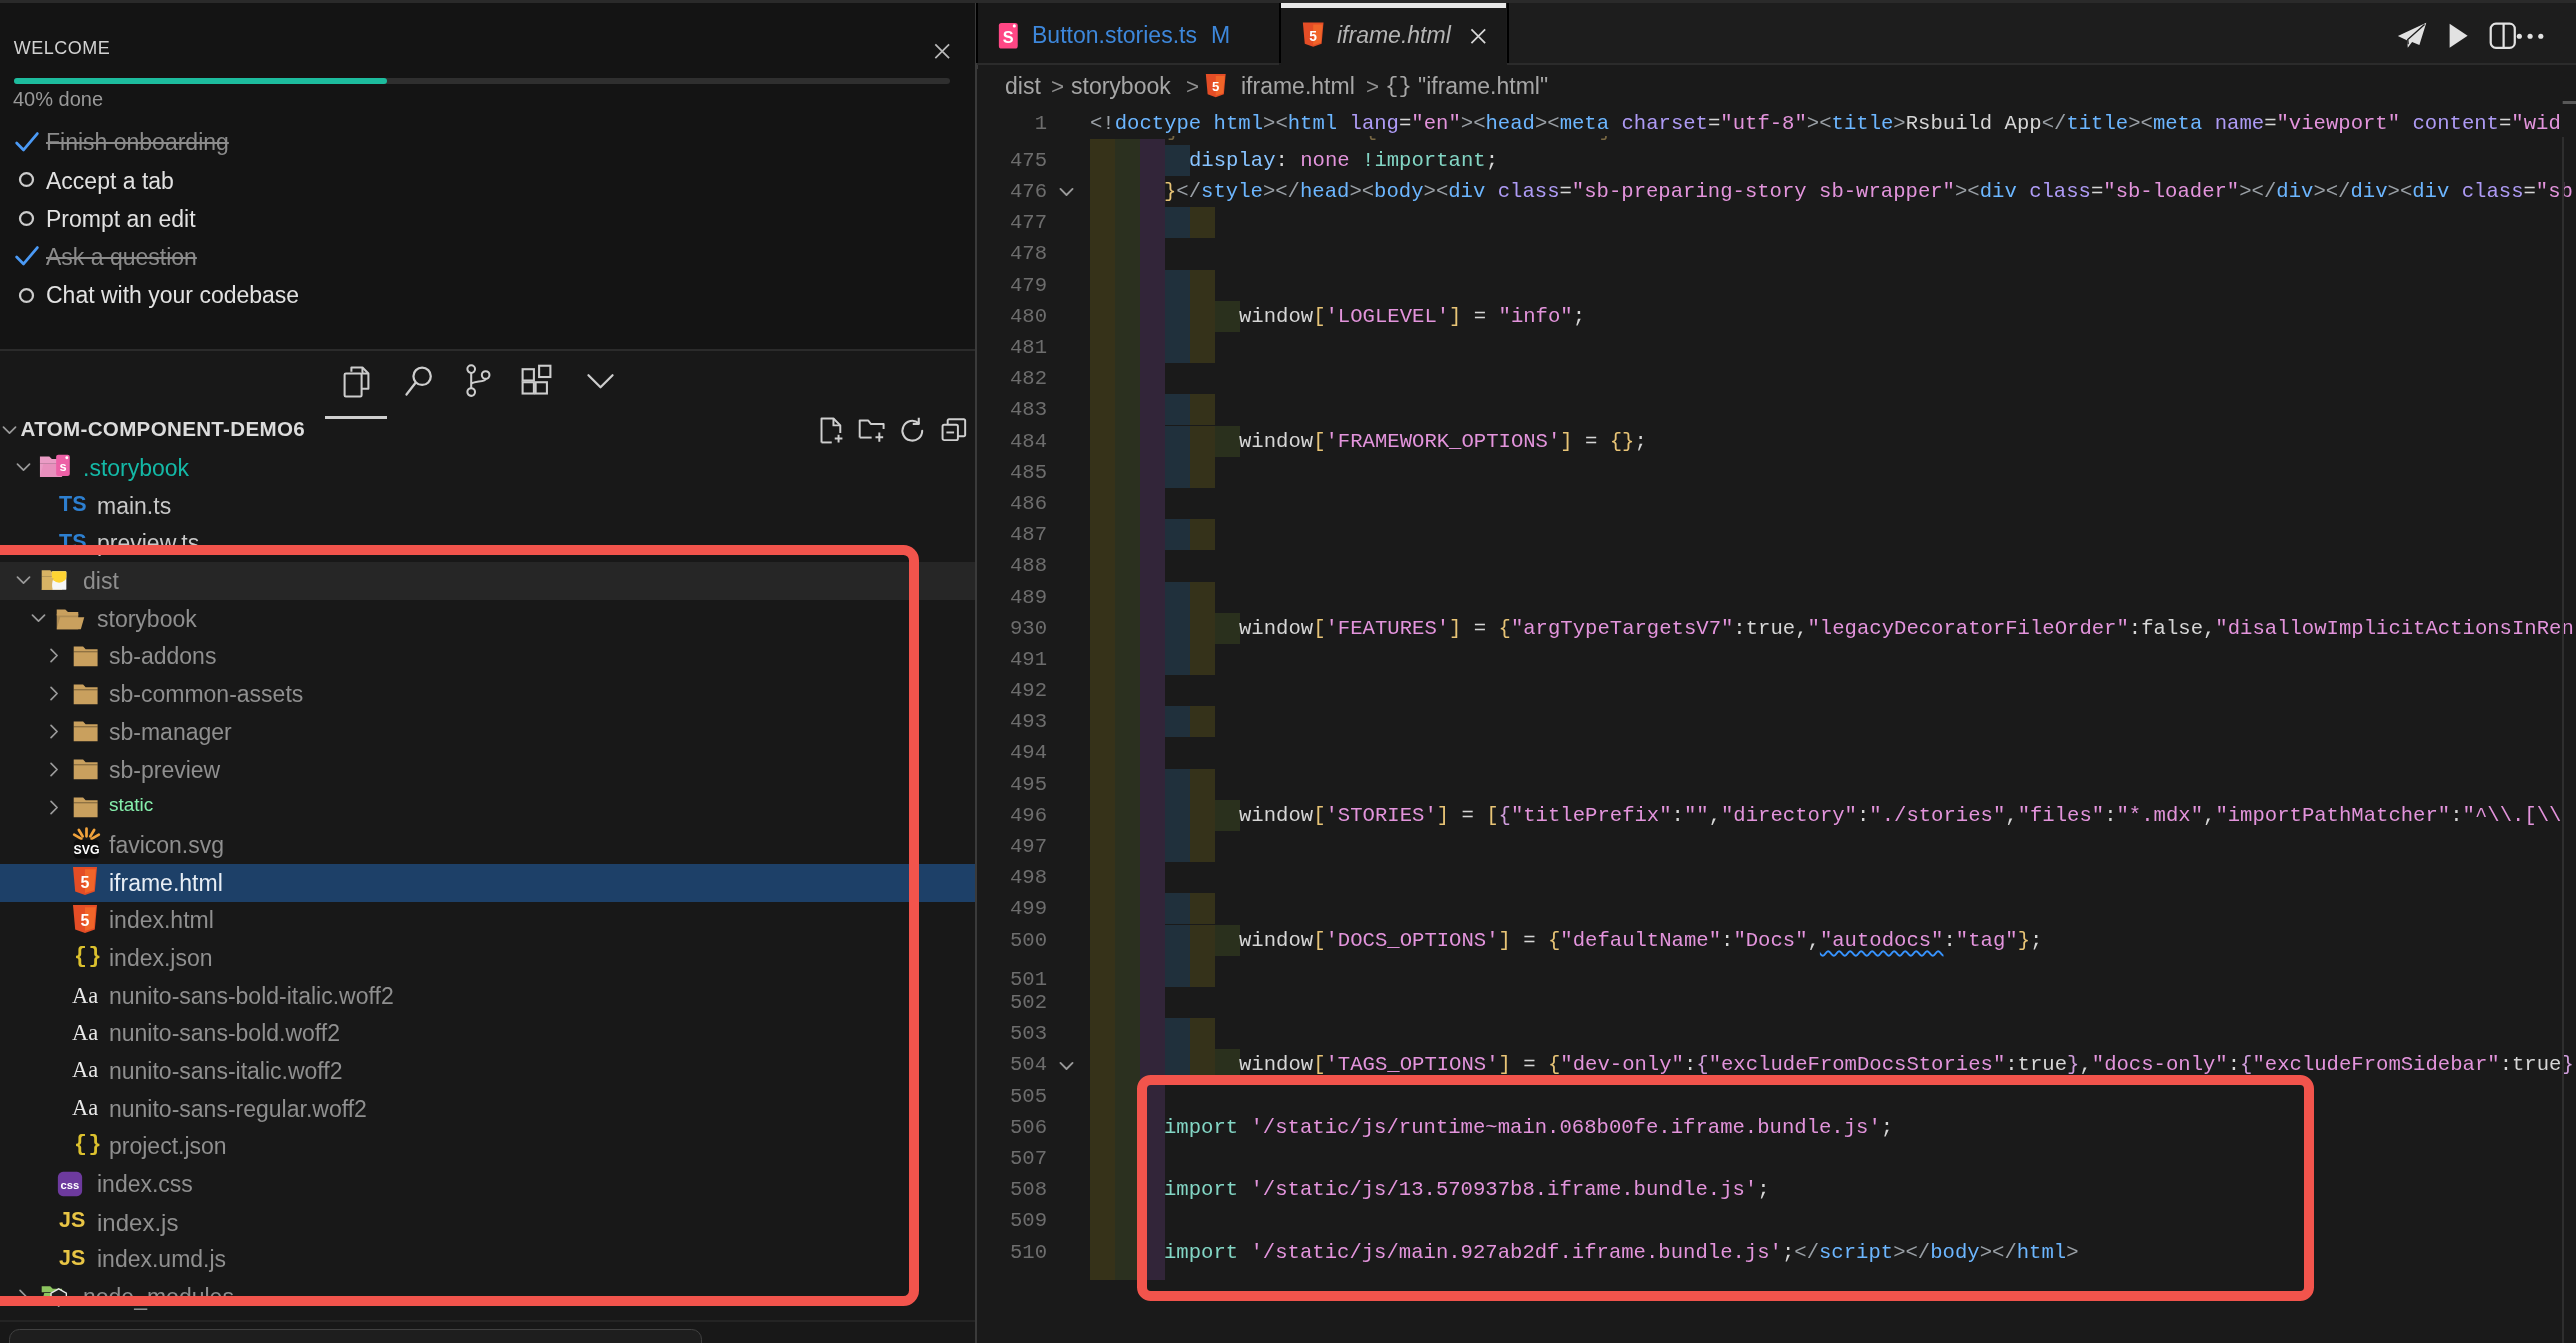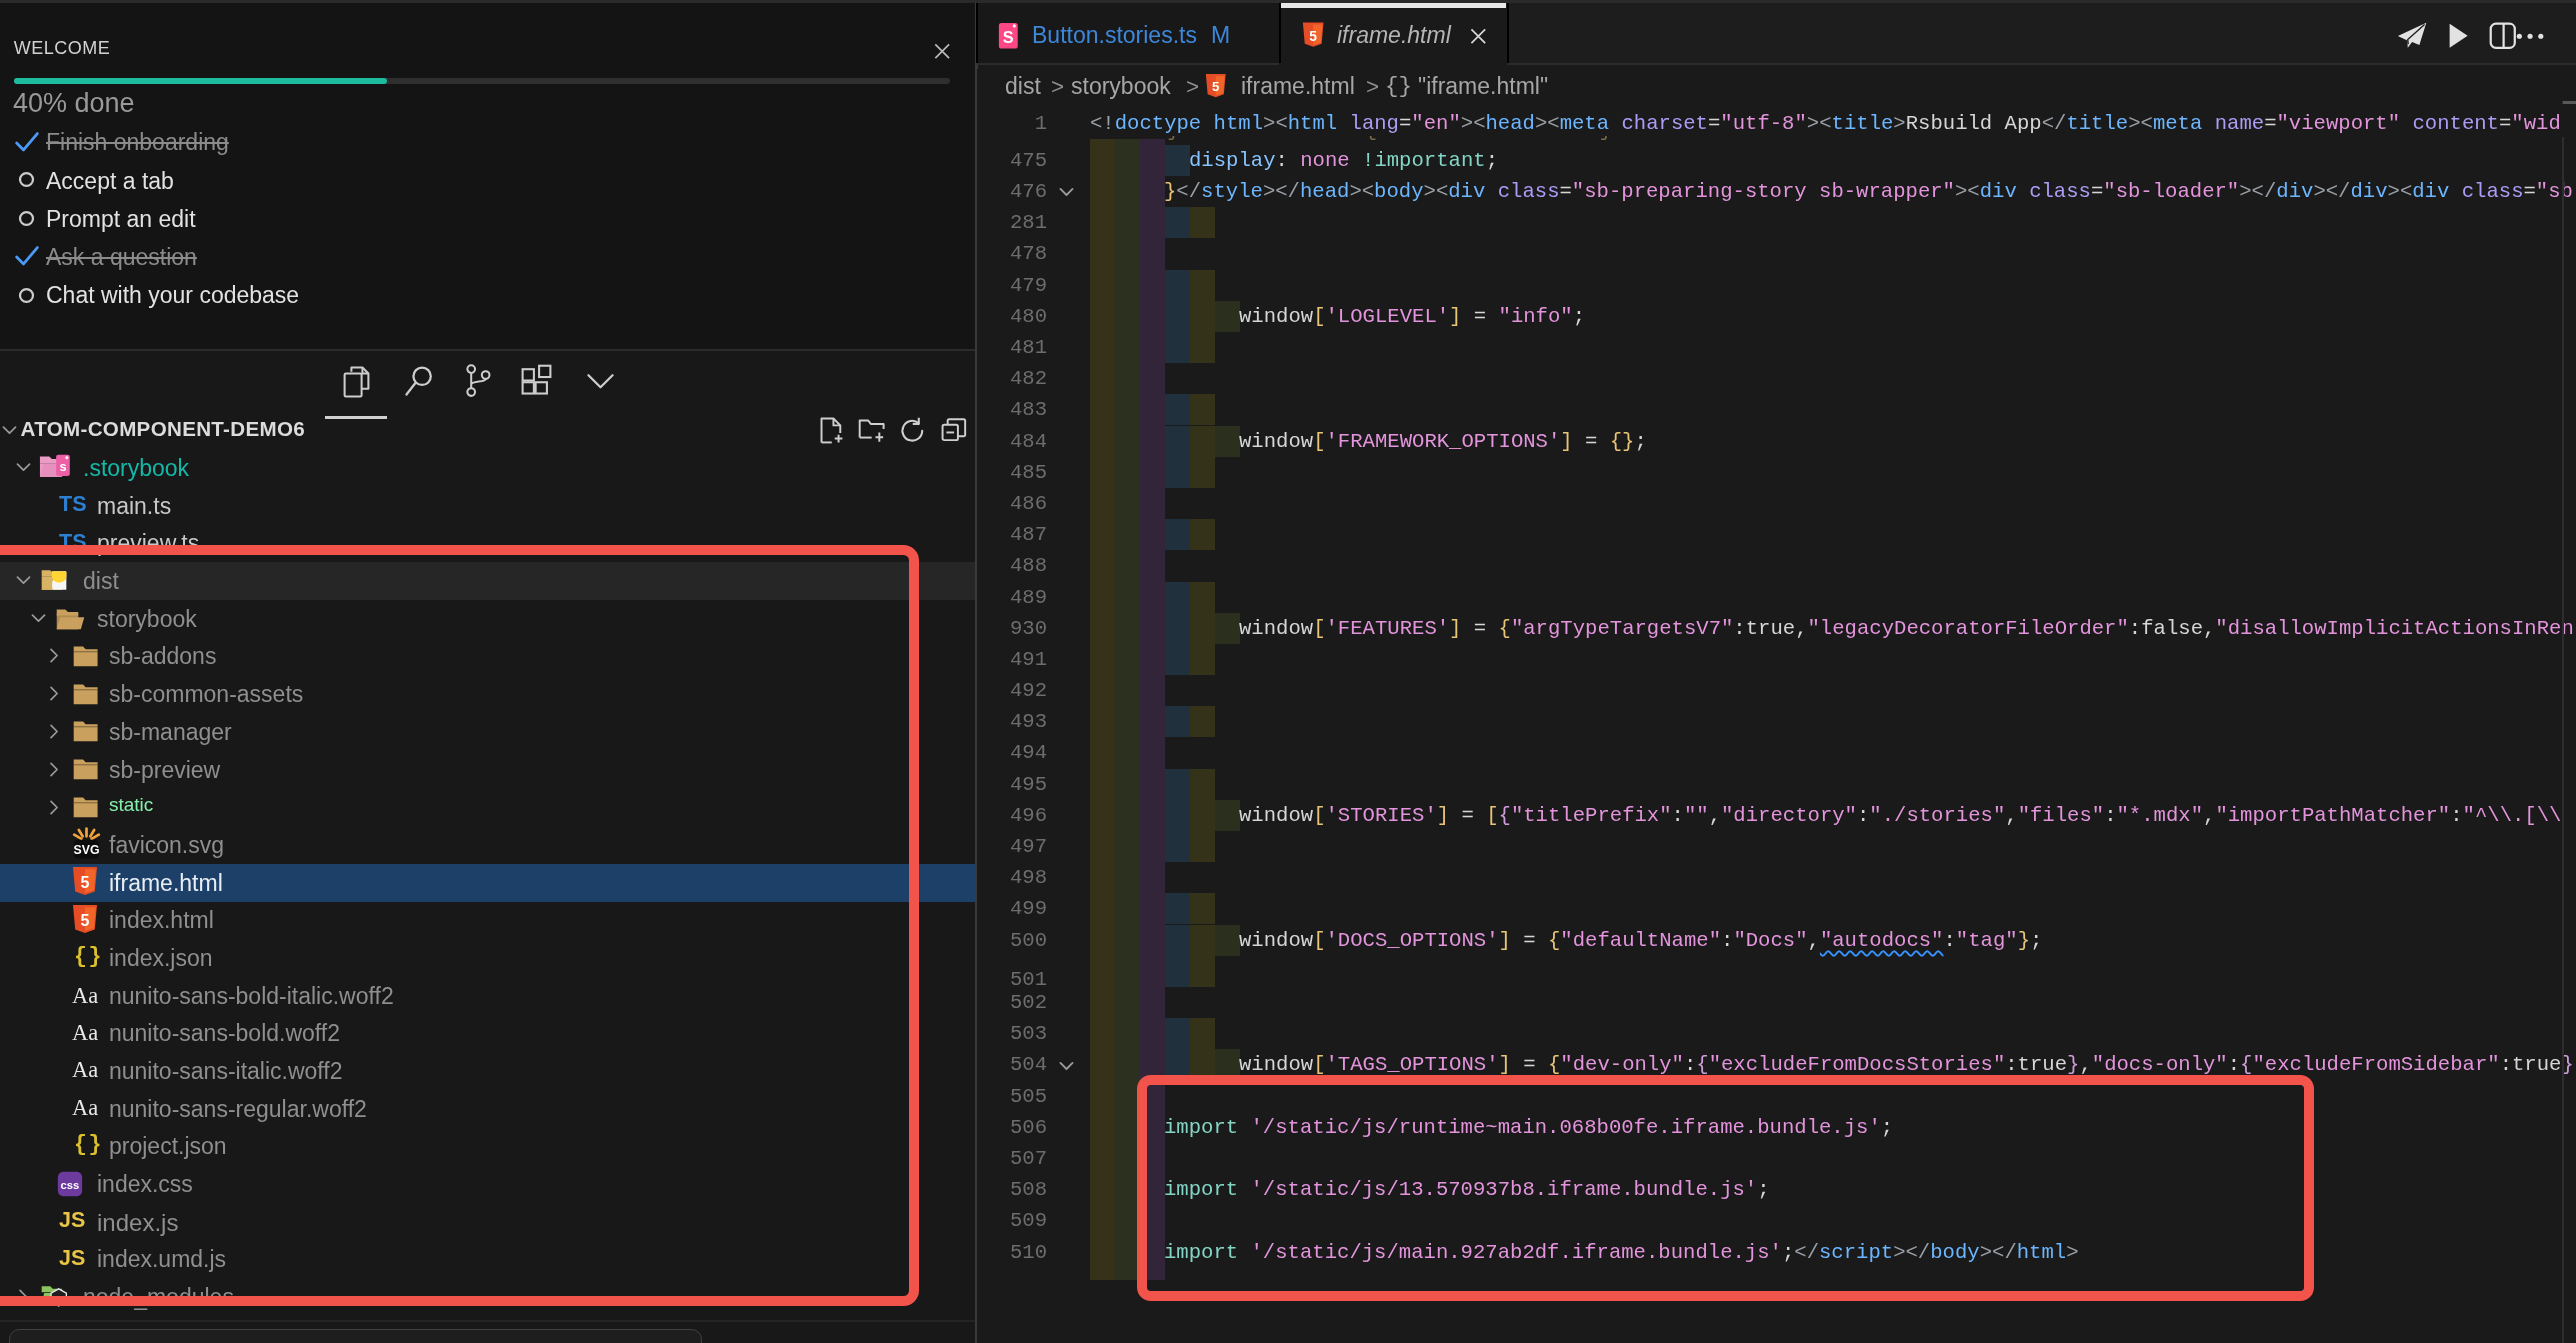--- a/index.html
+++ b/index.html
@@ -13,21 +13,21 @@
 <div style="position:absolute;left:0;top:0;width:2576px;height:2.6px;background:#2a2a2a;z-index:20"></div>
 
 <div style="position:absolute;left:0;top:0;width:975px;height:1344px;background:#181818">
   <div style="position:absolute;left:0;top:0;width:975px;height:349px;background:#141414"></div>
   <div style="position:absolute;left:13.8px;top:38px;font-size:18px;letter-spacing:0.5px;color:#d2d2d2">WELCOME</div>
 <svg style="position:absolute;left:931px;top:40px" width="22.4" height="22.4" viewBox="0 0 26 26">
       <path d="M5 5 L21 21 M21 5 L5 21" stroke="#b9b9b9" stroke-width="2" fill="none"></path>
     </svg>
 <div style="position:absolute;left:13.8px;top:78px;width:936px;height:6px;border-radius:3.4px;background:#2f2f2f"></div>
 <div style="position:absolute;left:13.8px;top:78px;width:373px;height:6px;border-radius:3.4px;background:#1dbc9e"></div>
-<div style="position:absolute;left:13px;top:88px;font-size:27px;color:#999999">40% done</div>
+<div style="position:absolute;left:13px;top:88px;font-size:20px;color:#999999">40% done</div>
 <svg style="position:absolute;left:13.8px;top:131px" width="26" height="22.4" viewBox="0 0 30 26">
       <path d="M3 14 L11 22 L27 3" stroke="#4b9af5" stroke-width="3.2" fill="none" stroke-linecap="round" stroke-linejoin="round"></path>
     </svg>
 <div style="position:absolute;left:46px;top:129px;font-size:23px;color:#8b8b8b;text-decoration:line-through">Finish onboarding</div>
 <svg style="position:absolute;left:17px;top:170px" width="19" height="19" viewBox="0 0 22 22">
       <circle cx="11" cy="11" r="7.5" stroke="#cccccc" stroke-width="2.6" fill="none"></circle>
     </svg>
 <div style="position:absolute;left:46px;top:168px;font-size:23px;color:#e2e2e2">Accept a tab</div>
 <svg style="position:absolute;left:17px;top:209px" width="19" height="19" viewBox="0 0 22 22">
       <circle cx="11" cy="11" r="7.5" stroke="#cccccc" stroke-width="2.6" fill="none"></circle>
@@ -331,21 +331,21 @@
 <div style="position:absolute;left:1190px;top:956px;width:25px;height:31px;background:#35321a"></div>
 <div style="position:absolute;left:1165px;top:1018px;width:25px;height:31px;background:#20303c"></div>
 <div style="position:absolute;left:1190px;top:1018px;width:25px;height:31px;background:#35321a"></div>
 <div style="position:absolute;left:1165px;top:1049px;width:25px;height:31px;background:#20303c"></div>
 <div style="position:absolute;left:1190px;top:1049px;width:25px;height:31px;background:#35321a"></div>
 <div style="position:absolute;left:1215px;top:1049px;width:25px;height:31px;background:#2a301d"></div>
 <div class="ln" style="top:145px">475</div>
 <div class="cl" style="left:1189px;top:145px"><span style="color:#87c3ff;">display</span><span style="color:#d6d6d6;">:</span><span style="color:#d6d6d6;"> </span><span style="color:#e394dc;">none</span><span style="color:#d6d6d6;"> </span><span style="color:#83d6c5;">!important</span><span style="color:#d6d6d6;">;</span></div>
 <div class="ln" style="top:176px">476</div>
 <div class="cl" style="left:1164px;top:176px"><span style="color:#e8c476;">}</span><span style="color:#9aa0a6;">&lt;/</span><span style="color:#6cb6ff;">style</span><span style="color:#9aa0a6;">&gt;&lt;/</span><span style="color:#6cb6ff;">head</span><span style="color:#9aa0a6;">&gt;&lt;</span><span style="color:#6cb6ff;">body</span><span style="color:#9aa0a6;">&gt;&lt;</span><span style="color:#6cb6ff;">div</span><span style="color:#d6d6d6;"> </span><span style="color:#ae9bf5;">class</span><span style="color:#d6d6d6;">=</span><span style="color:#e394dc;">"sb-preparing-story sb-wrapper"</span><span style="color:#9aa0a6;">&gt;&lt;</span><span style="color:#6cb6ff;">div</span><span style="color:#d6d6d6;"> </span><span style="color:#ae9bf5;">class</span><span style="color:#d6d6d6;">=</span><span style="color:#e394dc;">"sb-loader"</span><span style="color:#9aa0a6;">&gt;&lt;/</span><span style="color:#6cb6ff;">div</span><span style="color:#9aa0a6;">&gt;&lt;/</span><span style="color:#6cb6ff;">div</span><span style="color:#9aa0a6;">&gt;&lt;</span><span style="color:#6cb6ff;">div</span><span style="color:#d6d6d6;"> </span><span style="color:#ae9bf5;">class</span><span style="color:#d6d6d6;">=</span><span style="color:#e394dc;">"sb</span></div>
-<div class="ln" style="top:207px">281</div>
+<div class="ln" style="top:207px">477</div>
 <div class="ln" style="top:238px">478</div>
 <div class="ln" style="top:270px">479</div>
 <div class="ln" style="top:301px">480</div>
 <div class="cl" style="left:1239px;top:301px"><span style="color:#d6d6d6;">window</span><span style="color:#e8c476;">[</span><span style="color:#e394dc;">'LOGLEVEL'</span><span style="color:#e8c476;">]</span><span style="color:#d6d6d6;"> = </span><span style="color:#e394dc;">"info"</span><span style="color:#d6d6d6;">;</span></div>
 <div class="ln" style="top:332px">481</div>
 <div class="ln" style="top:363px">482</div>
 <div class="ln" style="top:394px">483</div>
 <div class="ln" style="top:426px">484</div>
 <div class="cl" style="left:1239px;top:426px"><span style="color:#d6d6d6;">window</span><span style="color:#e8c476;">[</span><span style="color:#e394dc;">'FRAMEWORK_OPTIONS'</span><span style="color:#e8c476;">]</span><span style="color:#d6d6d6;"> = </span><span style="color:#e8c476;">{}</span><span style="color:#d6d6d6;">;</span></div>
 <div class="ln" style="top:457px">485</div>

